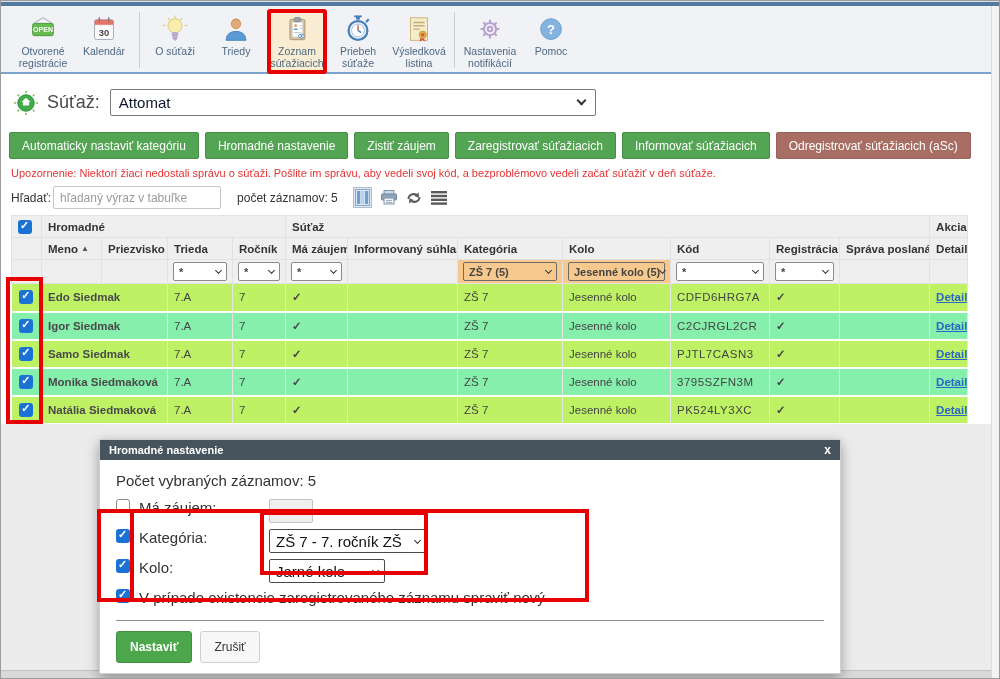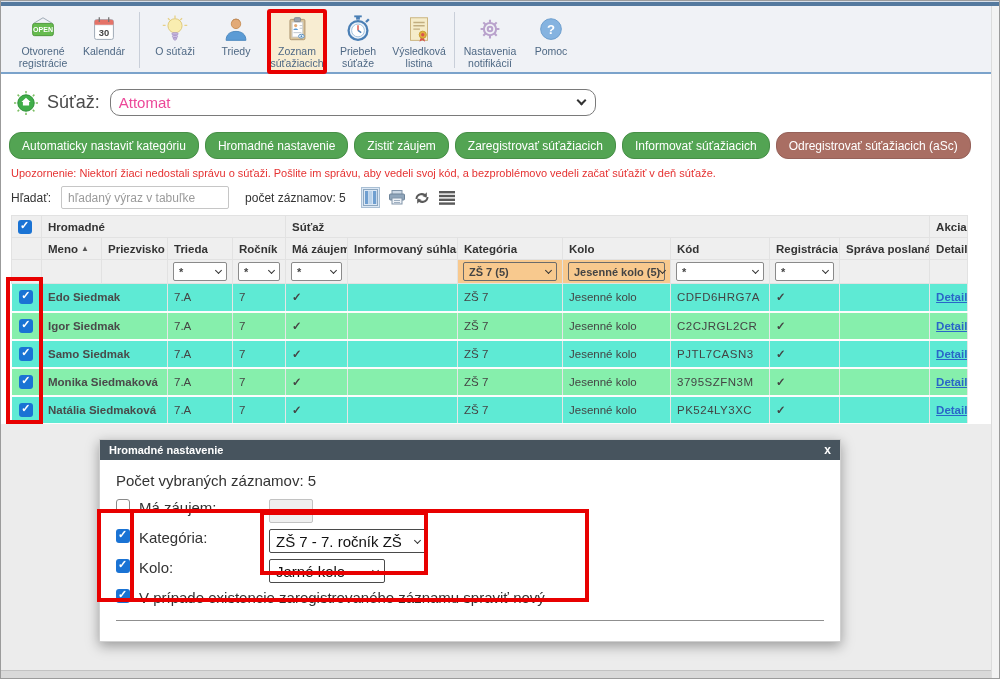--- a/index.html
+++ b/index.html
@@ -10,46 +10,46 @@
 .toolbar{display:flex;align-items:flex-start;height:68px;background:#f0f2f6;border-bottom:2px solid #7ba3cb;padding:3px 8px 0 12px}
 .titem{width:60px;border:4px solid transparent;border-radius:3px;display:flex;flex-direction:column;align-items:center;margin-right:1px;cursor:pointer;flex:none}
 .titem.active{border-color:#e80000;background:#f8edd2}
 .titem .ic{height:33px;display:flex;align-items:center;justify-content:center}
 .tlabel{font-size:10.5px;color:#4e6884;text-align:center;line-height:1.12}
 .tsep{width:1px;height:56px;background:#c9cfd9;margin:3px 5px 0 4px;flex:none}
 
 .comp{display:flex;align-items:center;padding:15px 0 16px 12px}
 .comp-ic{margin-right:8px;display:flex}
 .comp-label{font-size:18px;color:#4a4a4a;margin-right:10px}
-.comp-select{width:486px;height:27px;border:1px solid #7a7a7a;border-radius:10px;display:flex;align-items:center;justify-content:space-between;padding:0 10px 0 8px;font-size:15px;color:#ec4899;background:#fff;cursor:pointer}
+.comp-select{width:486px;height:27px;border:1px solid #7a7a7a;border-radius:2px;display:flex;align-items:center;justify-content:space-between;padding:0 10px 0 8px;font-size:15px;color:#0f172a;background:#fff;cursor:pointer}
 
 .actions{display:flex;gap:6px;padding-left:8px}
-.btn{height:27px;display:inline-flex;align-items:center;padding:0 12px;background:#53a453;border:1px solid #478f47;border-radius:12px;color:#fff;font-size:12px;cursor:pointer;white-space:nowrap}
+.btn{height:27px;display:inline-flex;align-items:center;padding:0 12px;background:#53a453;border:1px solid #478f47;border-radius:2px;color:#fff;font-size:12px;cursor:pointer;white-space:nowrap}
 .btn.danger{background:#a96e63;border-color:#96625a}
 
 .warning{color:#e53232;font-size:11px;padding:8px 10px 2px 10px}
 
 .srow{display:flex;align-items:center;padding:5px 0 0 10px;font-size:12px;color:#333}
-.srow .slabel{margin-right:10px}
+.srow .slabel{margin-right:2px}
 .sinput{width:168px;height:23px;border:1px solid #c6c6c6;border-radius:2px;padding:0 6px;font-size:12px;color:#333;font-family:inherit}
 .sinput::placeholder{color:#9b9b9b}
 .scount{margin:0 6px 0 16px}
 .ticon{margin-left:9px;display:inline-flex;align-items:center;cursor:pointer}
 .ticon.tbl{background:#dce8f5;border:1px solid #a9bfd4;padding:1px}
 
 table.grid{margin:6px 0 0 10px;border-collapse:collapse;table-layout:fixed;width:956px}
 .grid th,.grid td{overflow:hidden;white-space:nowrap}
 .g-row th,.h-row th{background:#efefef;border:1px solid #e2e2e2;font-size:11.5px;font-weight:bold;color:#333;text-align:left;padding:3px 6px;height:22px}
 .f-row th{background:#efefef;border:1px solid #e2e2e2;padding:2px 5px;height:24px;text-align:left}
 .f-row th.orange{background:#f8c98e}
 .sort{font-size:8px;color:#555;margin-left:3px;vertical-align:2px}
 .fsel{display:flex;width:100%;align-items:center;justify-content:space-between;background:#fff;border:1px solid #8a8a8a;border-radius:2px;height:19px;padding:0 5px;font-size:11px;color:#444;cursor:pointer}
 .fsel.orange-sel{background:#f8c98e;border-color:#6b6b6b}
 .d-row td{font-size:11.5px;color:#444;padding:4px 6px;height:28px;border-right:1px solid #e6e6e6;border-bottom:2px solid #fdfdfd}
-.r-odd td{background:#5eead4}
+.r-odd td{background:#bef264}
 .r-even td{background:#86efac}
 .d-row .name{font-weight:bold;color:#4a4a4a}
 .c{text-align:left}
 .chk{color:#2f9e41;font-weight:bold;font-size:13px}
 .kod{font-family:Liberation Sans, sans-serif;font-size:11px;color:#8a8a8a;letter-spacing:.5px}
 .dlink{color:#2a66c8;text-decoration:underline;font-weight:bold;cursor:pointer}
 .cb{display:inline-block;width:14px;height:14px;border-radius:3px;position:relative;vertical-align:middle;cursor:pointer}
 .cb.checked{background:#1a73d4}
 .cb.checked:after{content:"✓";position:absolute;left:2px;top:-1px;color:#fff;font-size:11px;font-weight:bold}
 .cb.un{background:#fff;border:1px solid #8a8a8a}
@@ -469,20 +469,24 @@
         <div class="msel" style="width:116px">
             <span>Jarné kolo</span>
             <span class="chv s"></span>
           </div>
       </div>
       <div class="mrow" style="height:20px;margin-bottom:0">
         <span class="cb checked"></span>
         <span>V prípade existencie zaregistrovaného záznamu spraviť nový</span>
       </div>
       <hr class="mhr">
+      <div class="mactions">
+        <button class="mbtn-g">Nastaviť</button>
+        <button class="mbtn-x">Zrušiť</button>
+      </div>
     </div>
   </div>
 
   <div class="rbox" id="rb-table"></div>
   <div class="rbox" id="rb-big"></div>
   <div class="rbox" id="rb-cb"></div>
   <div class="rbox" id="rb-dd"></div>
 </div>
 
 </body></html>

